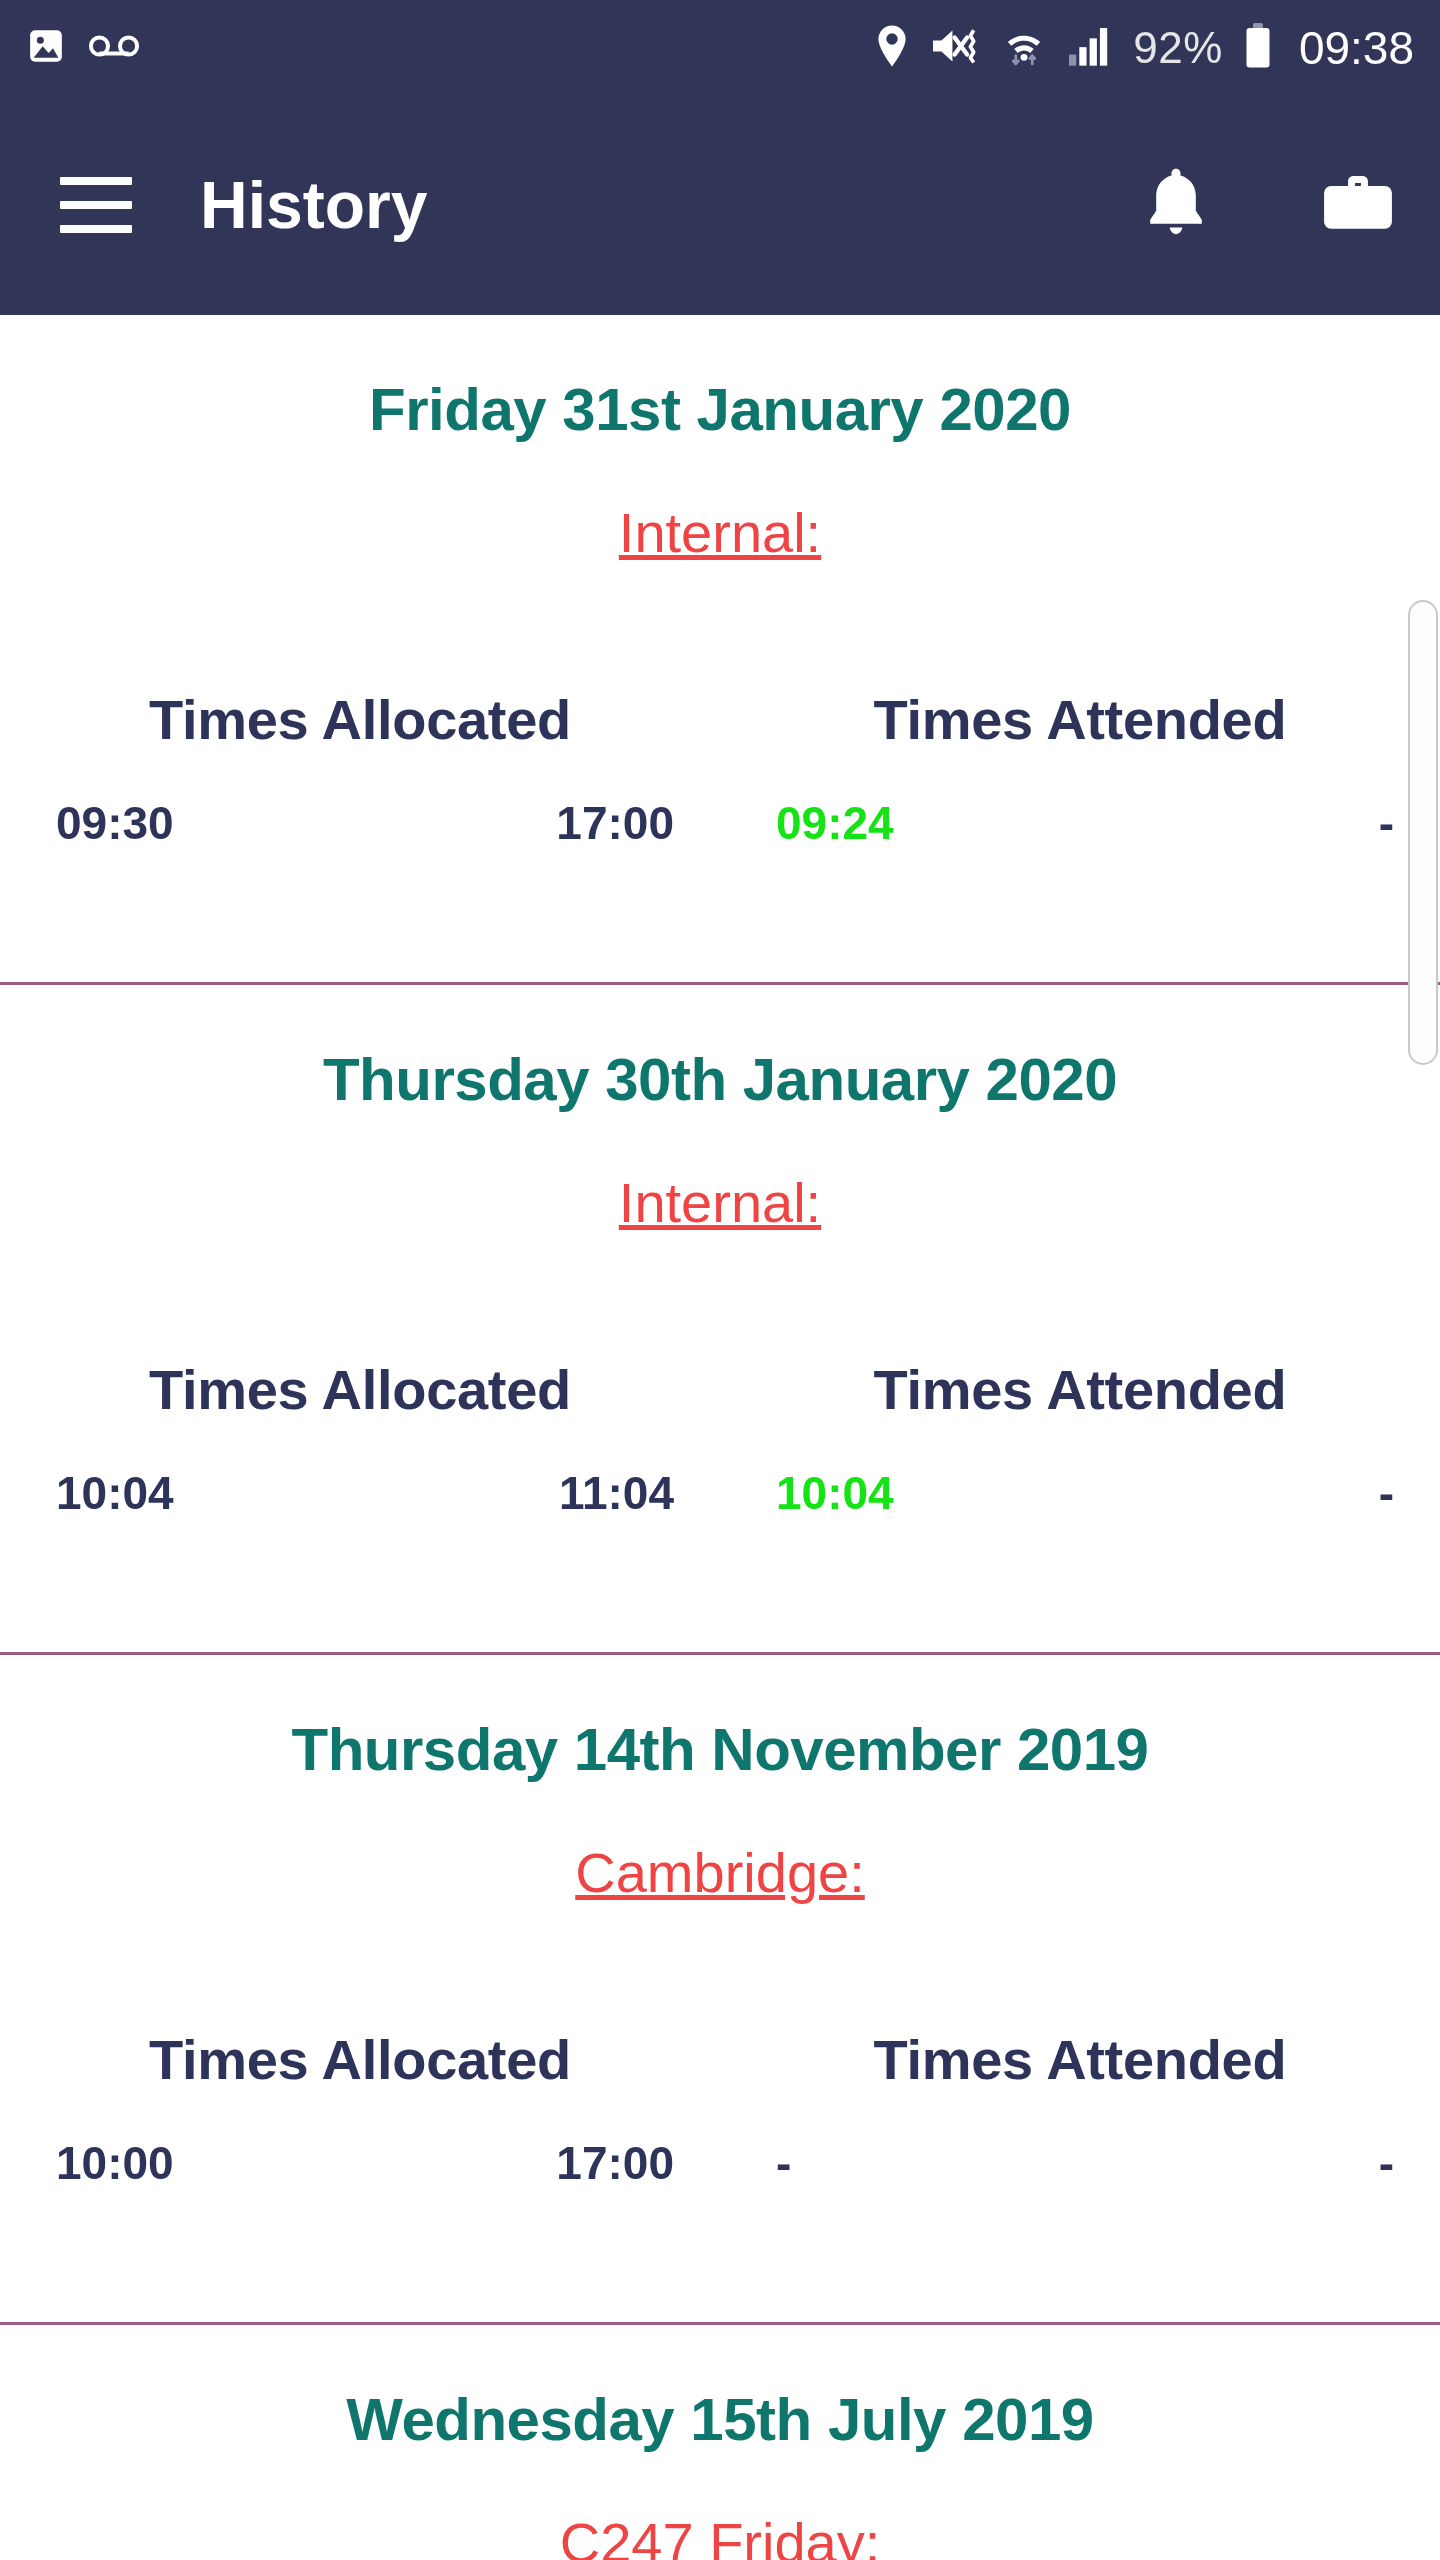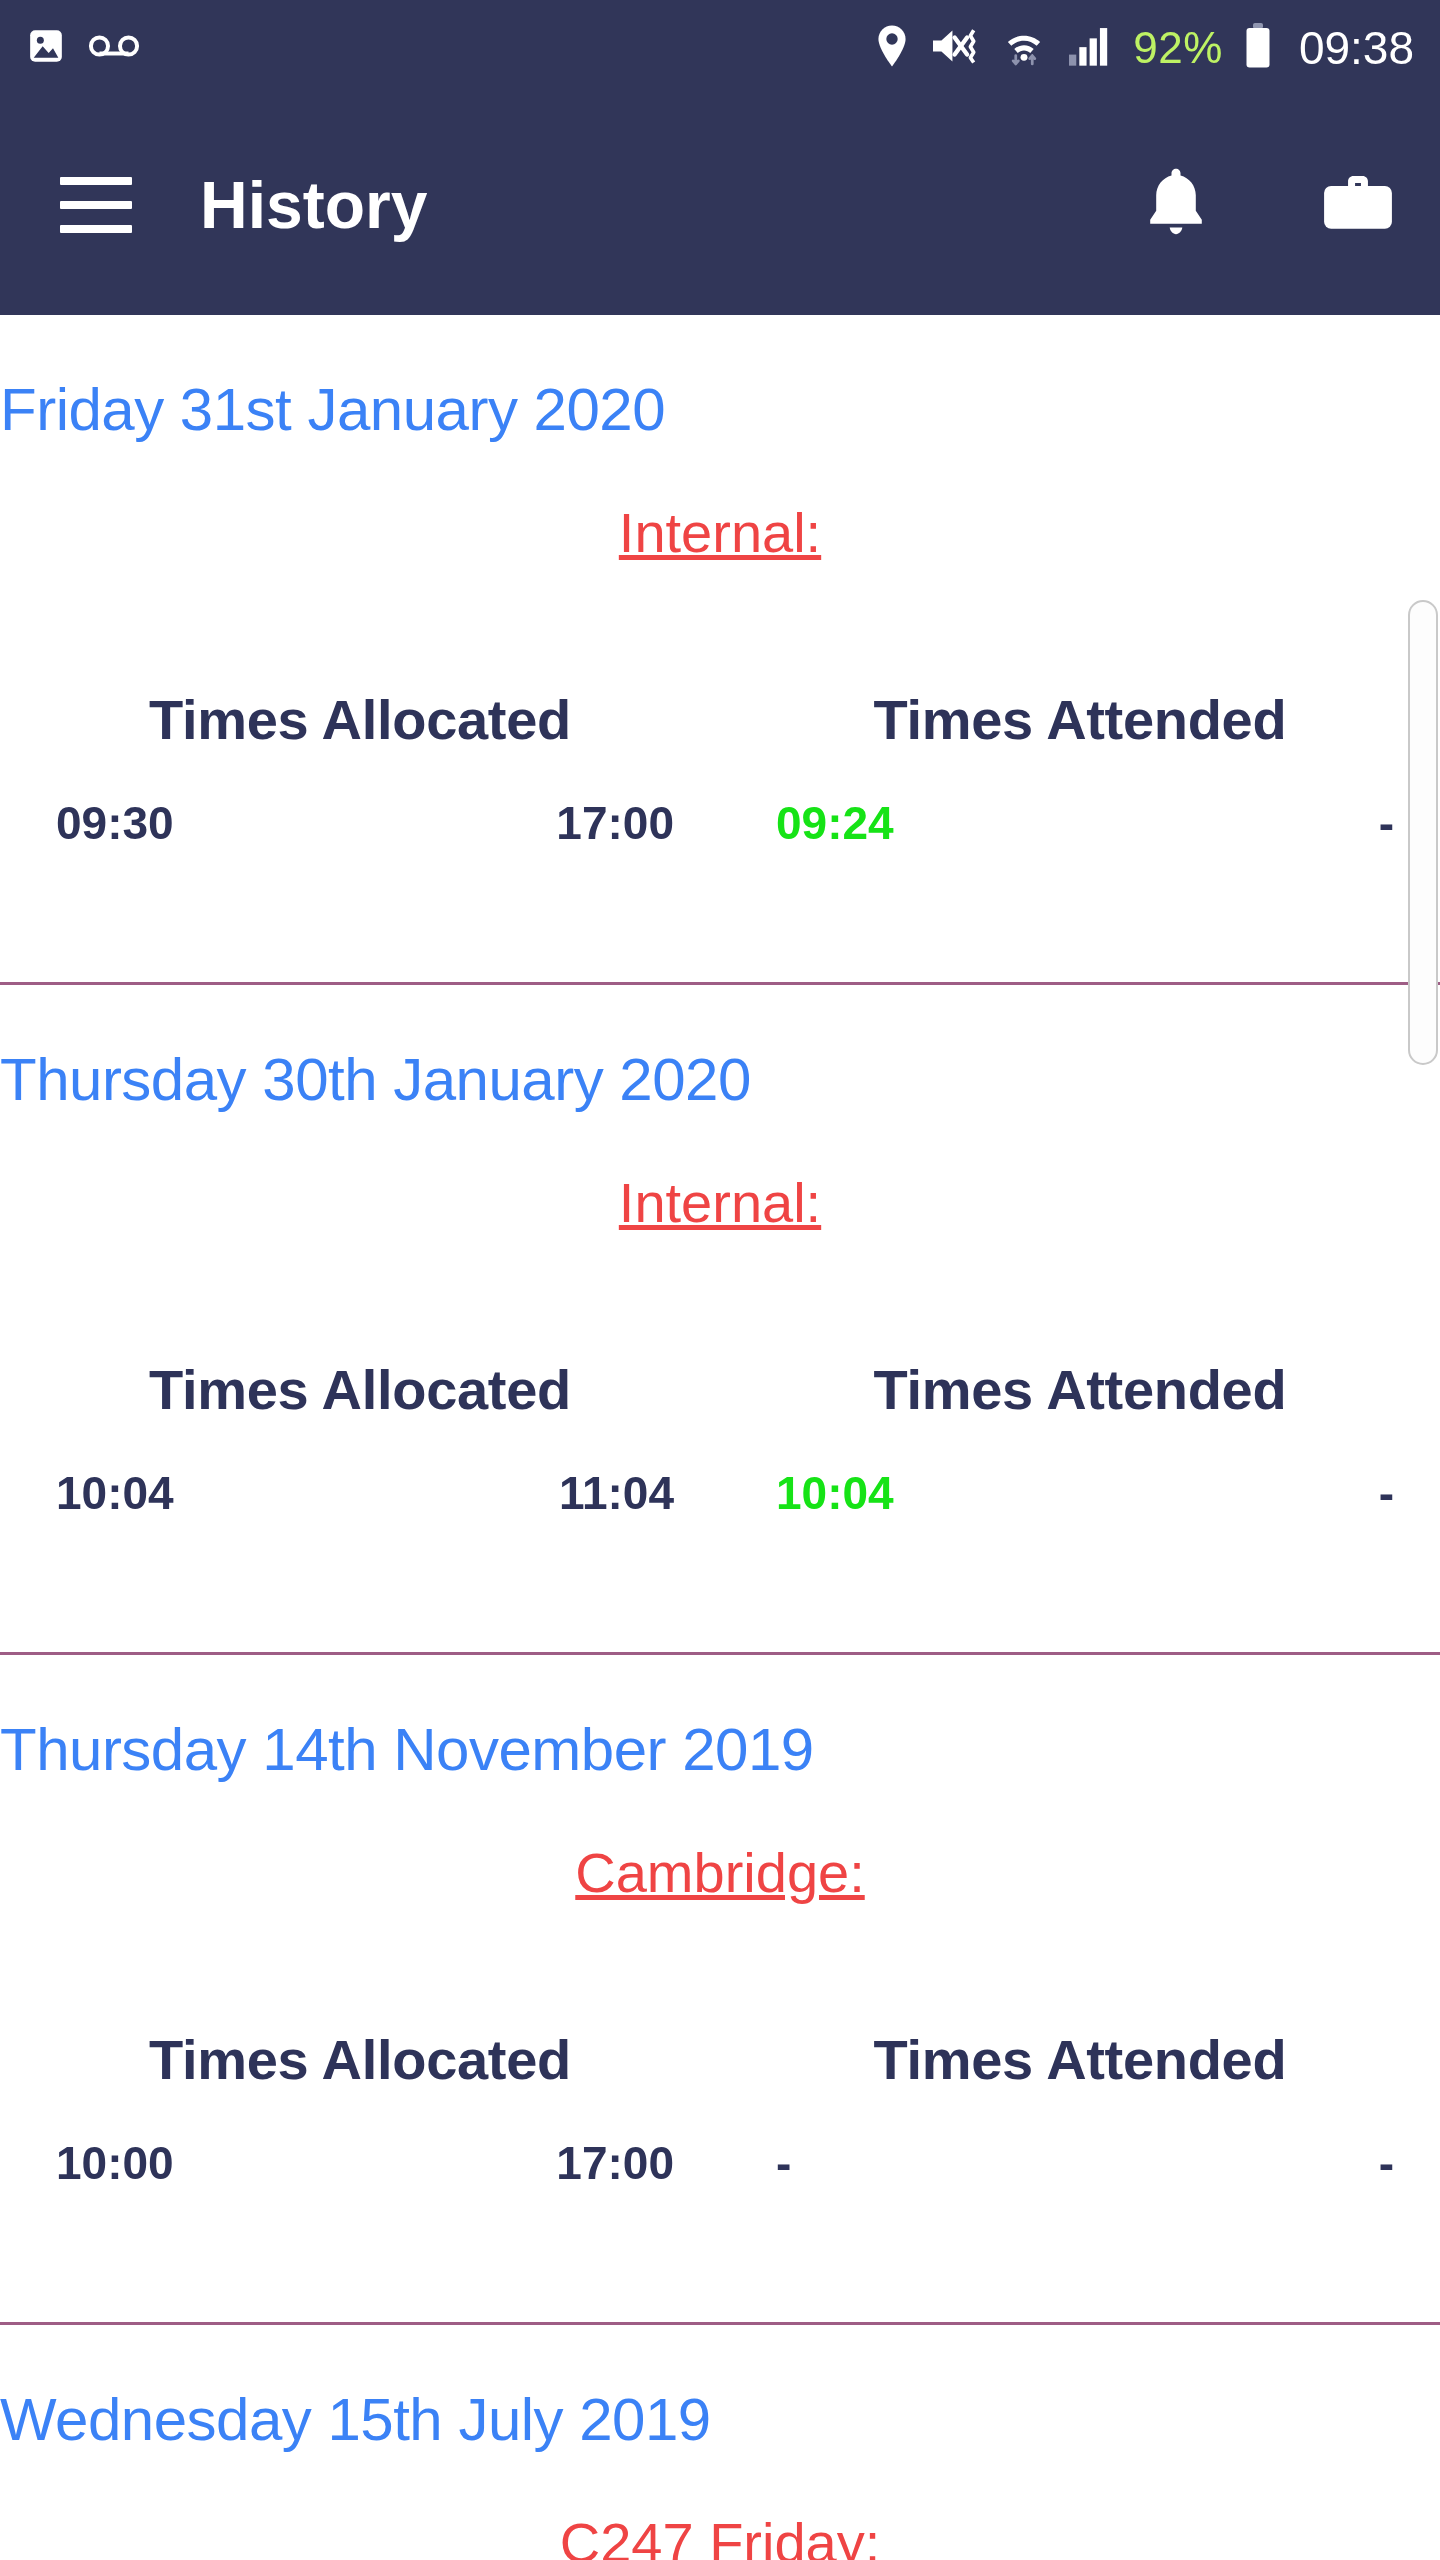--- a/index.html
+++ b/index.html
@@ -15,21 +15,21 @@
     position:relative;
     height:95px;
     background:#313659;
     display:flex; align-items:center;
     padding:0 26px;
   }
   .sb-left{ display:flex; align-items:center; gap:22px; }
   .sb-right{ margin-left:auto; display:flex; align-items:center; gap:20px; }
   .sb-icon{ display:block; }
   .sb-text{
-    color:#bef264; font-size:44px; letter-spacing:0.5px;
+    color:#e5e5e5; font-size:44px; letter-spacing:0.5px;
     font-family:"Liberation Sans", sans-serif;
   }
   .sb-clock{ font-size:46px; color:#fff; margin-left:6px; }
 
   
   .appbar{
     height:220px;
     background:#313659;
     display:flex; align-items:center;
     padding:0 44px 0 60px;
@@ -51,23 +51,24 @@
 
   
   .content{
     position:relative;
     height:calc(2560px - 315px);
     background:#ffffff;
     overflow:hidden;
   }
   .card{ position:relative; padding:0 0 0 0; }
   .card-date{
-    color:#3b82f6;
+    text-align:center;
+    color:#0f766e;
     font-size:60px;
-    font-weight:normal;
+    font-weight:bold;
     padding-top:60px;
     letter-spacing:-0.5px;
   }
   .card-location{
     text-align:center;
     color:#ef4444;
     font-size:56px;
     font-weight:normal;
     padding-top:56px;
     text-decoration:underline;

